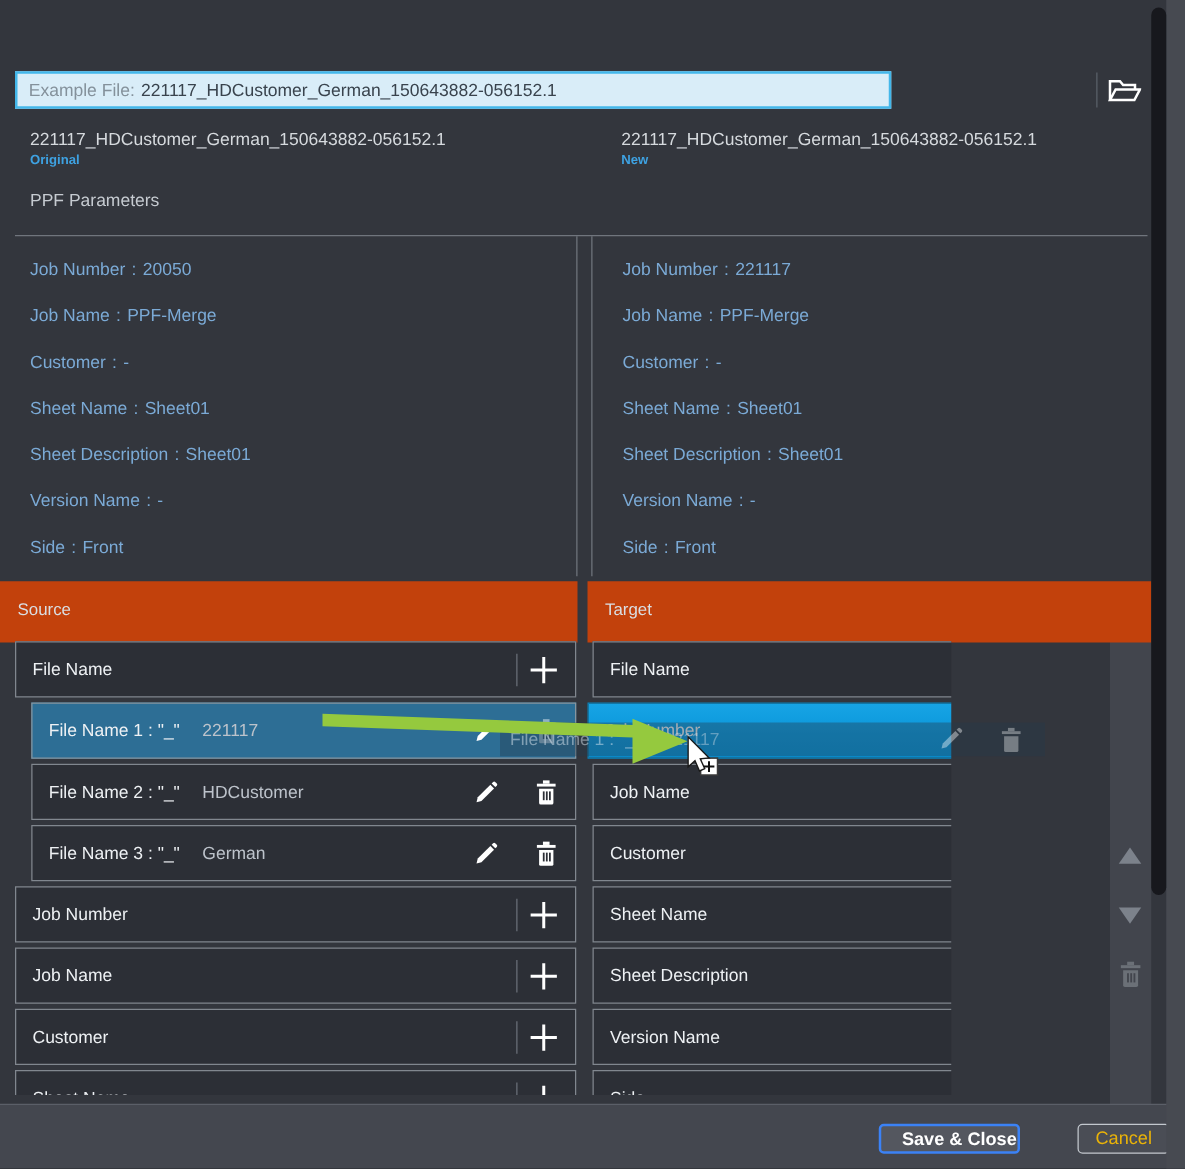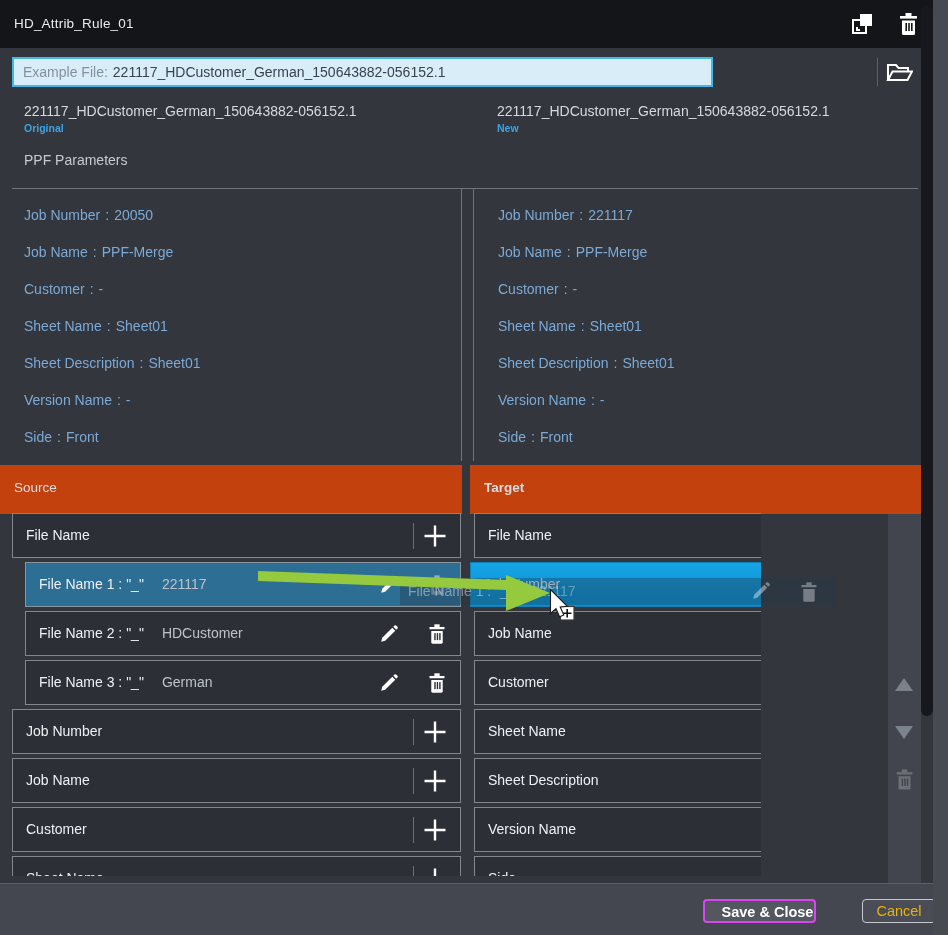--- a/index.html
+++ b/index.html
@@ -35,21 +35,21 @@
   .vrule{position:absolute;top:189px;width:1px;height:272px;background:#70757d;}
   #vrule-a{left:461px;} #vrule-b{left:473px;}
   
   .plist{position:absolute;top:201px;width:430px;}
   #plist-left{left:24px;} #plist-right{left:498px;}
   .pline{height:28px;line-height:28px;margin-bottom:9px;color:#7baad6;font-size:14px;white-space:nowrap;}
   .pline .sep{margin:0 5px;}
   
   .colhdr{position:absolute;top:465px;height:49px;background:#c2410c;color:#dadee3;font-size:13.5px;line-height:46px;z-index:1;}
   #hdr-source{left:0;width:462px;padding-left:14px;}
-  #hdr-target{left:470px;width:451px;padding-left:14px;font-weight:bold;}
+  #hdr-target{left:470px;width:451px;padding-left:14px;}
   
   #rail{position:absolute;left:888px;top:511px;width:33px;height:375px;background:#42454d;z-index:0;}
   #list-region{position:absolute;left:0;top:511px;width:761px;height:365px;overflow:hidden;z-index:1;}
   .list{position:absolute;top:2px;}
   #list-source{left:12px;width:449px;}
   #list-target{left:474px;width:412px;}
   .row{position:relative;height:45px;margin-bottom:4px;background:#2c2f36;border:1px solid #81878f;
        color:#eef1f4;font-size:14px;cursor:pointer;}
   .row .rlabel{position:absolute;left:13px;top:0;line-height:43px;white-space:nowrap;}
   .row .rvalue{color:#bdc3cb;margin-left:18px;}
@@ -74,47 +74,28 @@
   #drag-ghost{position:absolute;left:400px;top:578px;width:436px;height:27px;background:rgba(38,58,76,.38);z-index:20;pointer-events:none;}
   #drag-ghost .gtext{position:absolute;left:8px;top:0;line-height:26px;font-size:14px;color:rgba(225,236,244,.48);white-space:nowrap;}
   #drag-ghost .gval{margin-left:18px;color:rgba(210,222,232,.42);}
   #drag-ghost .gpencil{position:absolute;left:350px;top:2px;width:22px;height:22px;opacity:.4;}
   #drag-ghost .gtrash{position:absolute;left:398px;top:2px;width:22px;height:24px;opacity:.35;}
   #overlay{position:absolute;left:0;top:0;width:948px;height:935px;z-index:30;pointer-events:none;}
   
   #footer-rule{position:absolute;left:0;top:883px;width:948px;height:1px;background:#5b5f68;z-index:3;}
   #footer{position:absolute;left:0;top:884px;width:948px;height:51px;background:#44474f;z-index:3;}
   .btn{position:absolute;top:15px;height:24px;border-radius:4px;text-align:center;line-height:22px;font-size:14.5px;cursor:pointer;}
-  #btn-save{left:703px;width:113px;background:#54575f;border:2px solid #d946ef;color:#ffffff;font-weight:bold;padding-left:16px;}
+  #btn-save{left:703px;width:113px;background:#54575f;border:2px solid #3b82f6;color:#ffffff;font-weight:bold;padding-left:16px;}
   #btn-cancel{left:862px;width:74px;background:#4a4d55;border:1px solid #c3c8ce;color:#eab308;}
 </style>
 </head>
 <body>
 
 <div id="dialog">
 
-  <div id="titlebar">
-    <span class="title">HD_Attrib_Rule_01</span>
-    <span class="tb-icon" id="tb-copy">
-      <svg width="25" height="26" viewBox="0 0 25 26">
-        <rect x="10" y="3" width="12" height="12" fill="#ffffff"></rect>
-        <path d="M3 9 h9 v4 h4 v9 h-13 z M7 16 v3 h3" fill="none" stroke="#ffffff" stroke-width="2"></path>
-      </svg>
-    </span>
-    <span class="tb-icon" id="tb-trash">
-      <svg width="25" height="26" viewBox="0 0 25 26">
-        <rect x="9.5" y="2" width="6" height="3" fill="#fff"></rect>
-        <rect x="4" y="5" width="17" height="2.6" fill="#fff"></rect>
-        <path d="M6 9.5 h13 v13 a1.5 1.5 0 0 1 -1.5 1.5 h-10 a1.5 1.5 0 0 1 -1.5 -1.5 z" fill="#fff"></path>
-        <rect x="9.4" y="12" width="1.6" height="8" fill="#141519"></rect>
-        <rect x="12.2" y="12" width="1.6" height="8" fill="#141519"></rect>
-        <rect x="15" y="12" width="1.6" height="8" fill="#141519"></rect>
-      </svg>
-    </span>
-  </div>
 
   <div id="right-strip"></div>
   <div id="scroll-thumb"></div>
 
   <div id="example-input" role="textbox">
     <span class="lbl">Example File:</span><span class="val">221117_HDCustomer_German_150643882-056152.1</span>
   </div>
   <div id="example-divider"></div>
   <span id="folder-icon">
     <svg width="27" height="24" viewBox="0 0 27 24">

